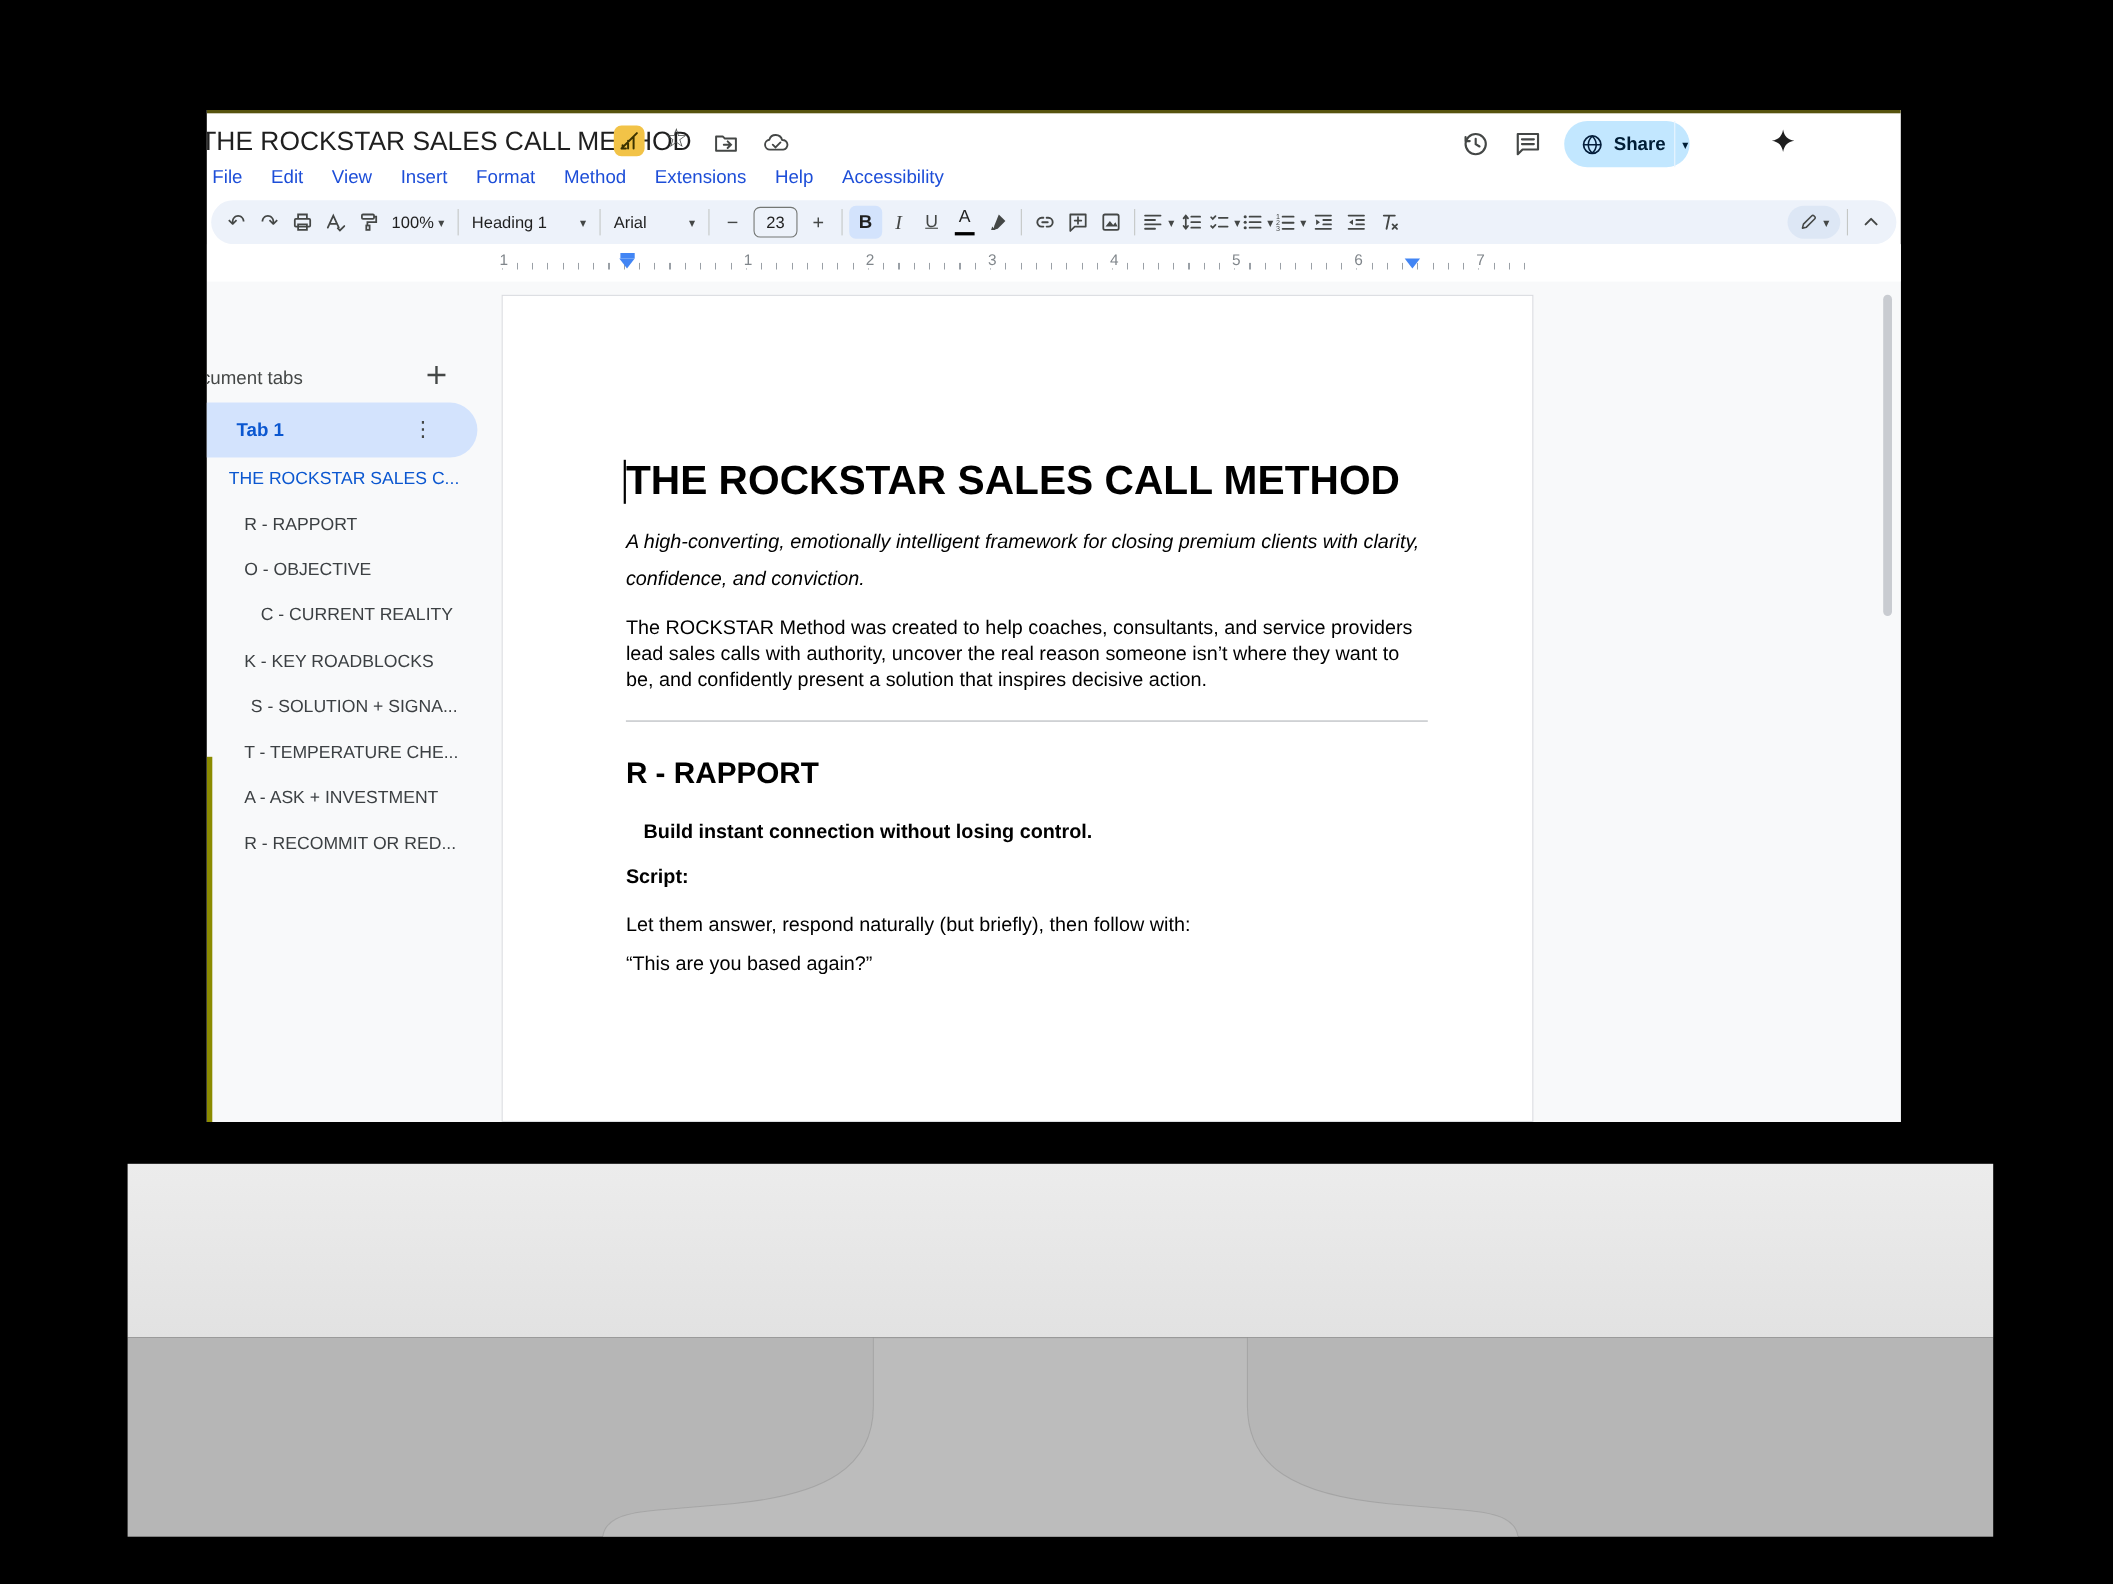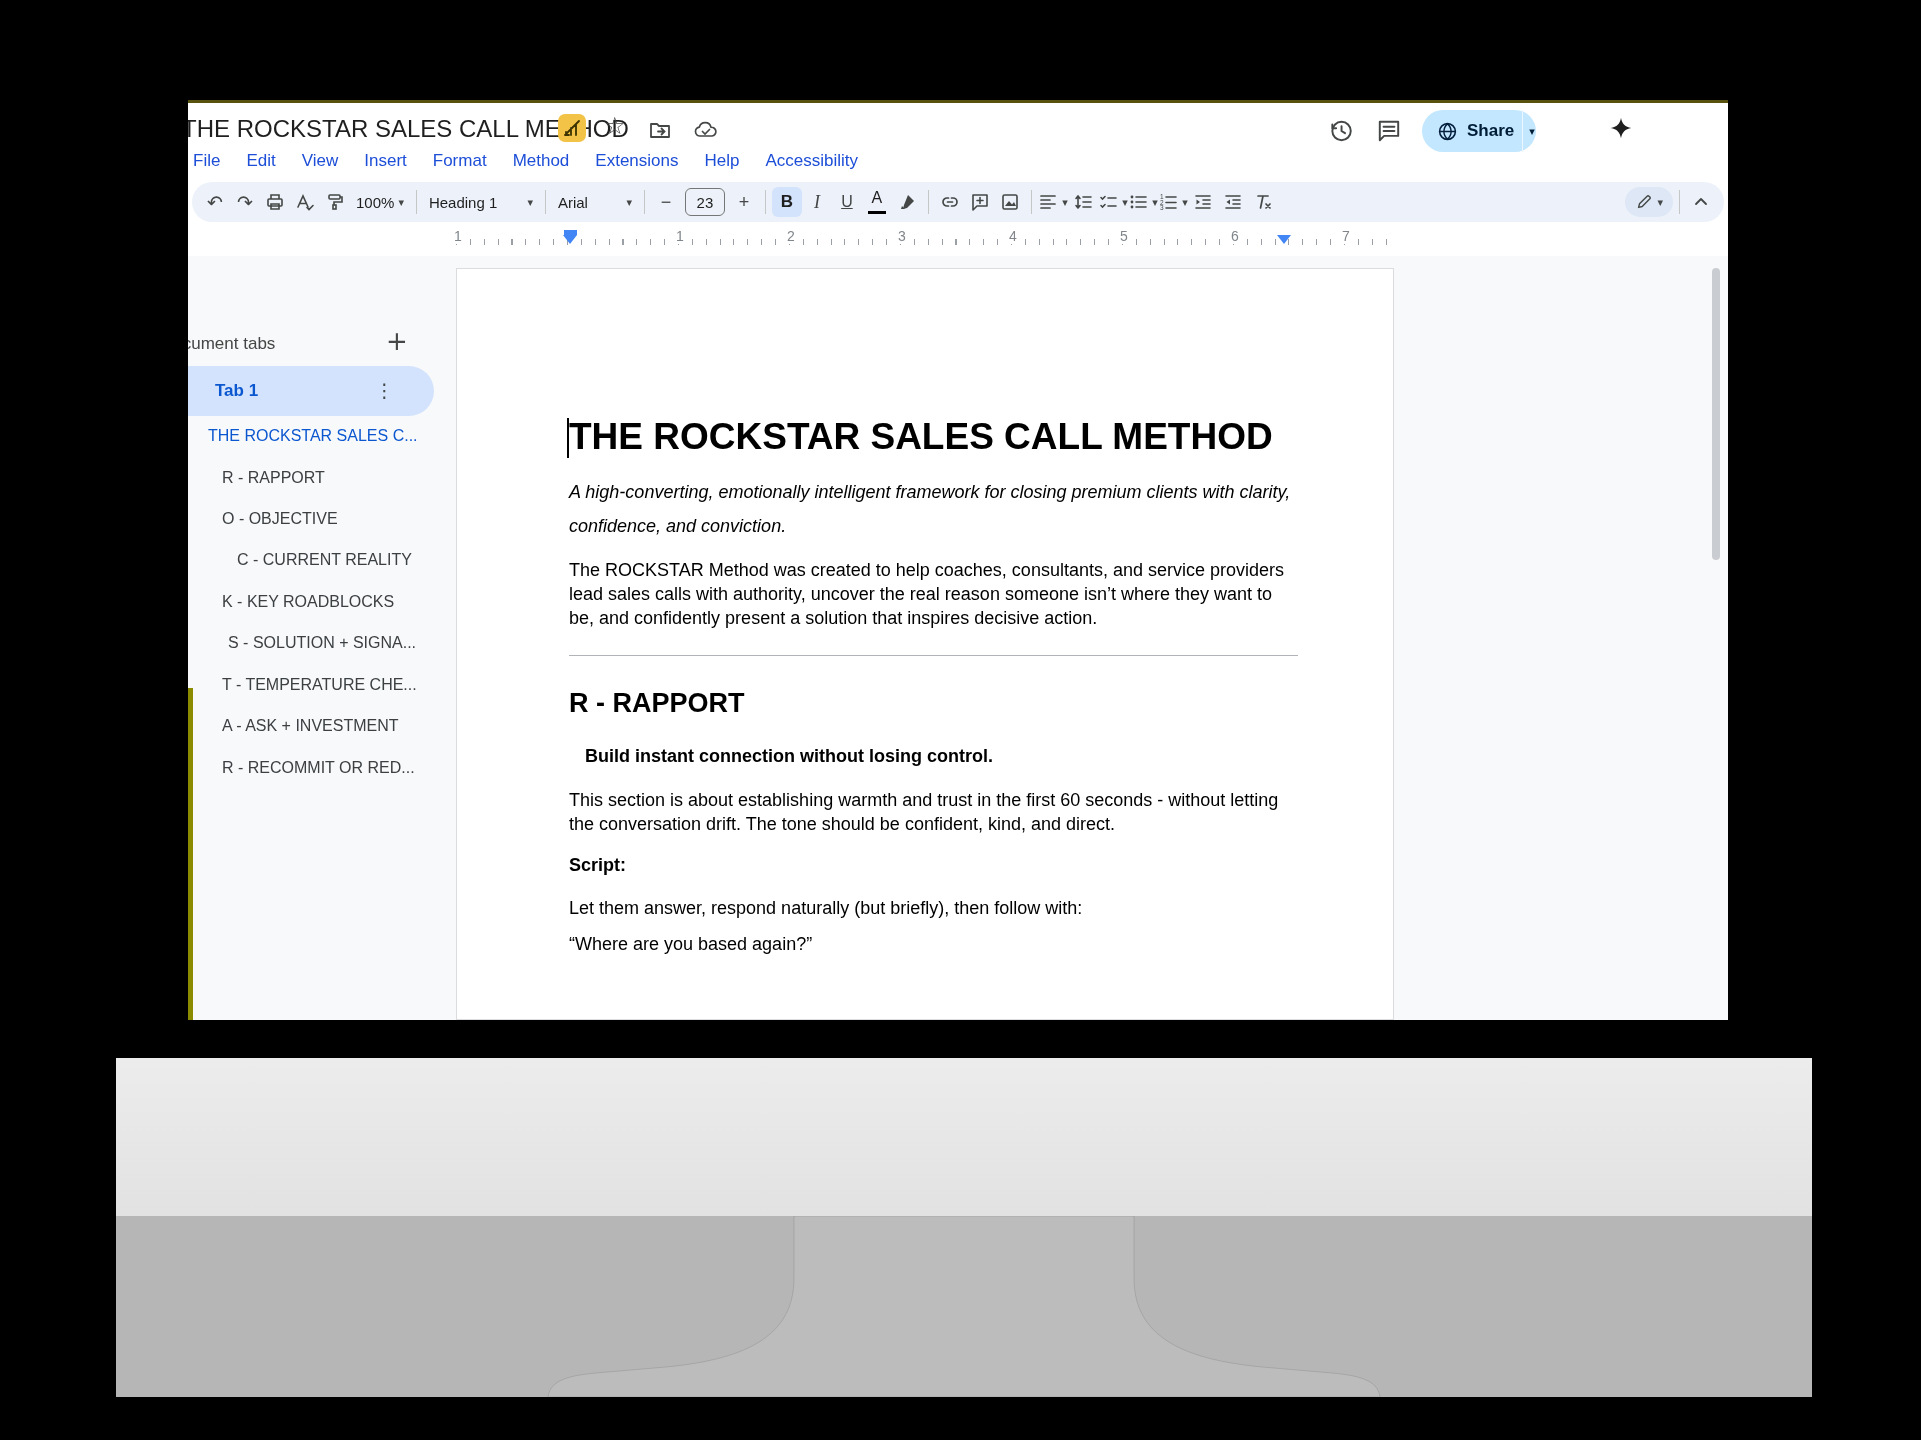--- a/index.html
+++ b/index.html
@@ -332,24 +332,23 @@
 
     <div id="page">
       <div class="caret-line"></div>
       <div id="doc">
         <h1>THE ROCKSTAR SALES CALL METHOD</h1>
         <p class="subtitle">A high-converting, emotionally intelligent framework for closing premium clients with clarity, confidence, and conviction.</p>
         <p class="para">The ROCKSTAR Method was created to help coaches, consultants, and service providers lead sales calls with authority, uncover the real reason someone isn’t where they want to be, and confidently present a solution that inspires decisive action.</p>
         <hr>
         <h2>R - RAPPORT</h2>
         <p class="boldline">Build instant connection without losing control.</p>
-        <p class="para2">This section is about establishing warmth and trust in the first 60 seconds - without letting the conversation drift. The tone should be confident, kind, and direct.</p>
         <p class="scriptlabel">Script:</p>
         <p class="para3">Let them answer, respond naturally (but briefly), then follow with:</p>
-        <p class="quote2">“Where are you based again?”</p>
+        <p class="quote2">“This are you based again?”</p>
       </div>
     </div>
 
     <div id="vscroll"></div>
     <div id="olive-left"></div>
   </div>
 
   <div id="chin"></div>
   <div id="wall">
     <svg width="1696" height="181" viewBox="0 0 1696 181">

